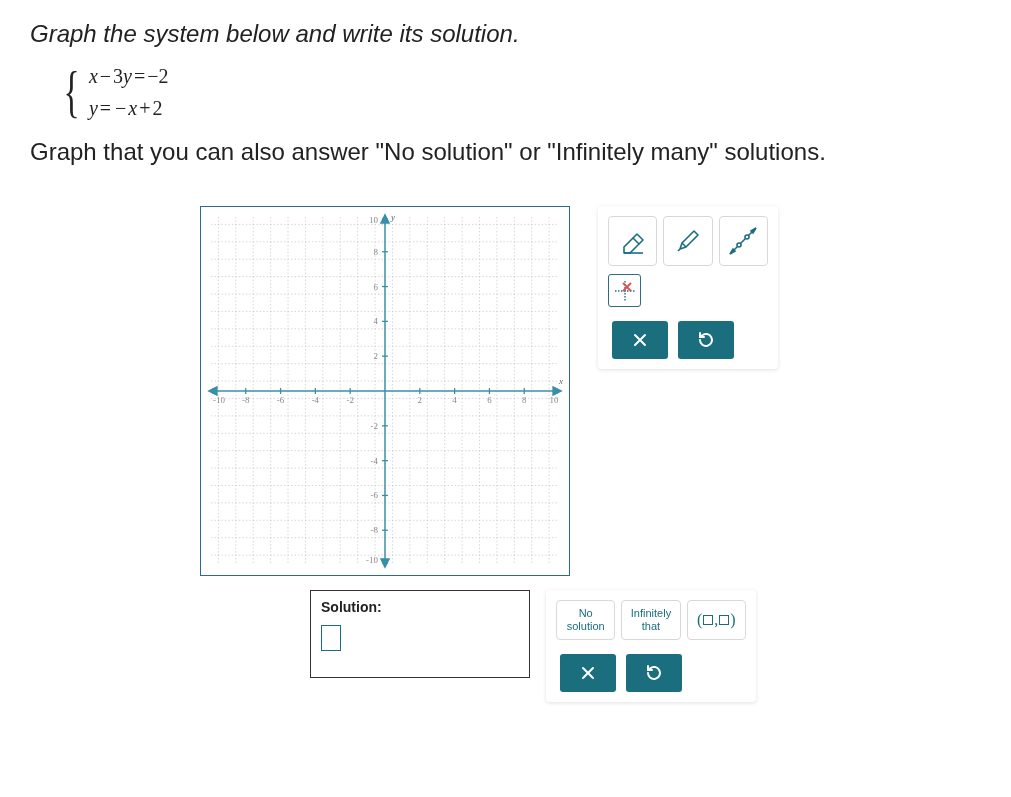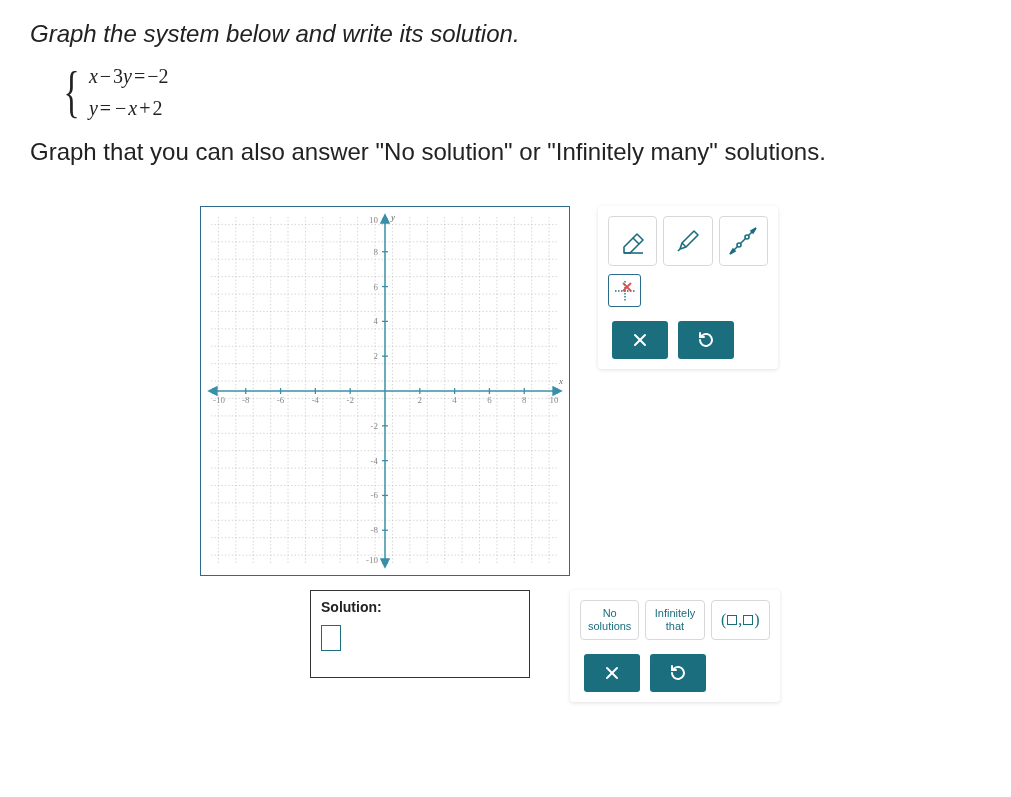--- a/index.html
+++ b/index.html
@@ -114,21 +114,21 @@
       border-radius: 3px;
       display: flex;
       align-items: center;
       justify-content: center;
       cursor: pointer;
       color: #fff;
     }
     .bottom-row {
       display: flex;
       align-items: flex-start;
-      gap: 40px;
+      gap: 16px;
       margin-left: 280px;
       margin-top: 14px;
     }
     .solution-box {
       width: 220px;
       height: 88px;
       border: 1.5px solid #333;
       padding: 8px 10px;
       background: #fff;
     }
@@ -361,21 +361,21 @@
 
 <div class="bottom-row">
   <div class="solution-box">
     <div class="solution-label">Solution:</div>
     <div class="solution-input"></div>
   </div>
 
   <div class="answer-panel">
     <div class="answer-row">
       <div class="answer-opt">
-        <div><span>No</span><br><span>solutions</span></div>
+        <div><span>No</span><br><span>solution</span></div>
       </div>
       <div class="answer-opt">
         <div><span>Infinitely</span><br><span>that</span></div>
       </div>
       <div class="answer-opt ord">
         <span>(</span>
           <span class="sq"></span>
           <span>,</span>
           <span class="sq"></span>
           <span>)</span>

